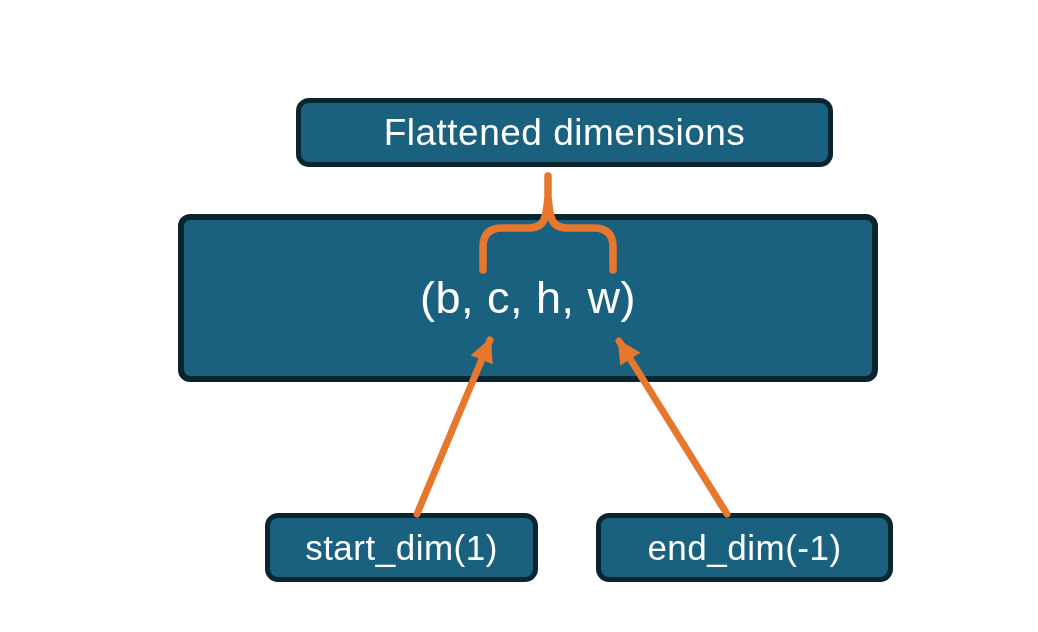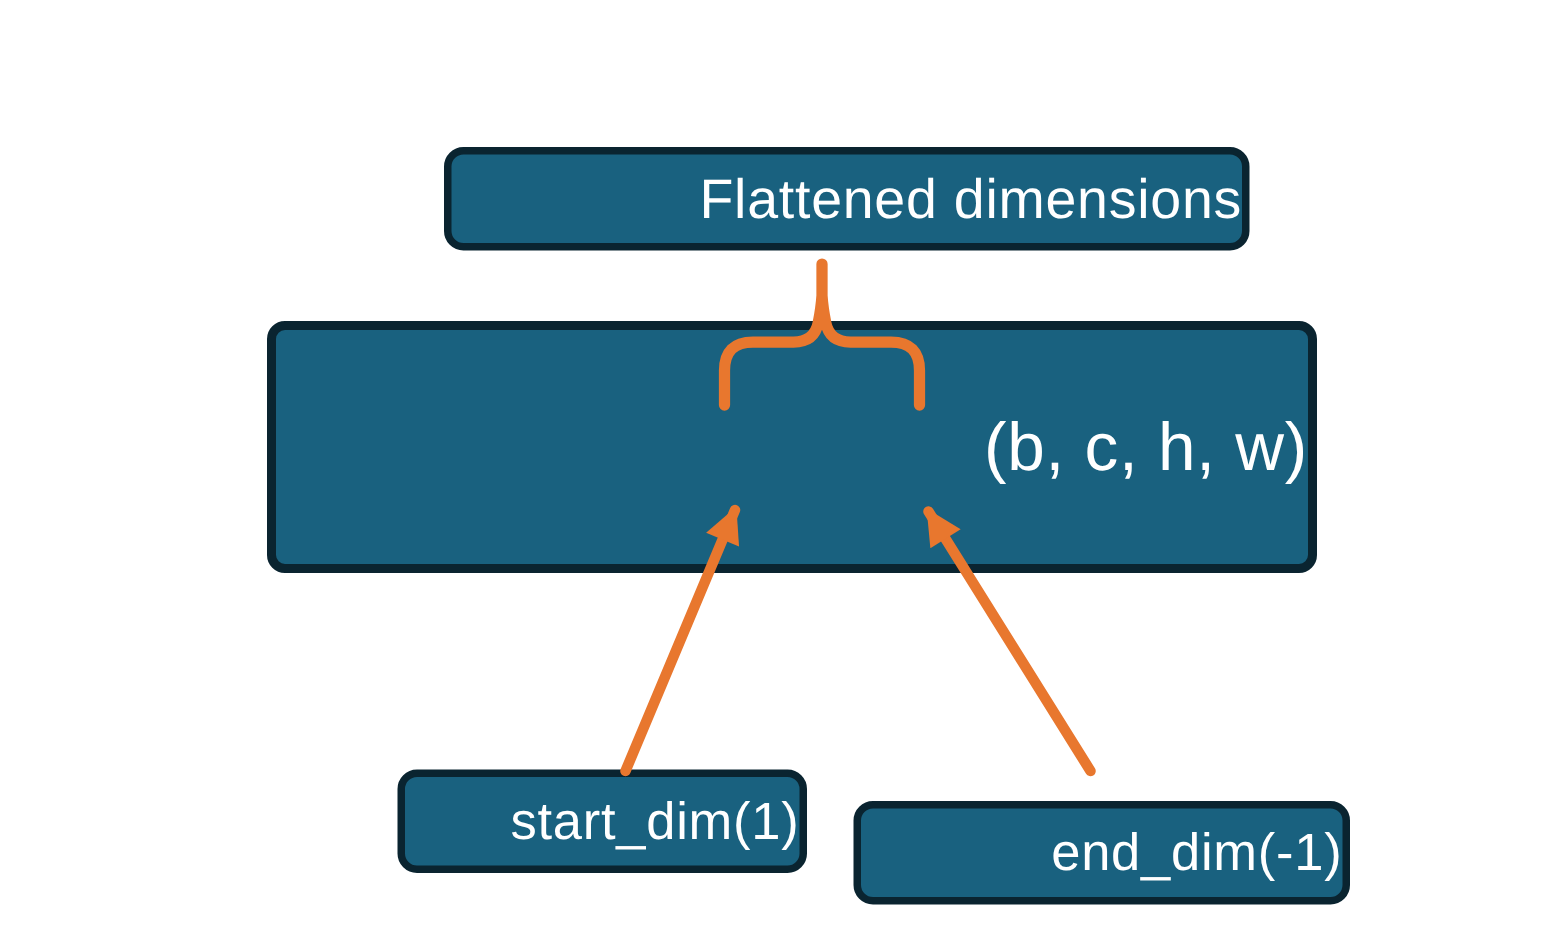--- a/index.html
+++ b/index.html
@@ -17,21 +17,21 @@
   }
   .node {
     position: absolute;
     box-sizing: border-box;
     background: var(--node-fill, #19617F);
     border: 5px solid var(--node-border, #0A2430);
     border-radius: 13px;
     color: var(--text, #ffffff);
     display: flex;
     align-items: center;
-    justify-content: flex-end;
+    justify-content: center;
     white-space: nowrap;
     letter-spacing: 0.5px;
   }
   #flattened-box {
     left: 296px; top: 98px;
     width: 537px; height: 69px;
     font-size: 37px;
   }
   #tensor-box {
     left: 178px; top: 214px;
@@ -39,24 +39,23 @@
     border-width: 6px;
     border-radius: 12px;
     font-size: 45px;
   }
   #start-dim-box {
     left: 265px; top: 513px;
     width: 273px; height: 69px;
     font-size: 35px;
   }
   #end-dim-box {
-    left: 569px; top: 513px;
-    width: 331px; height: 69px;
+    left: 596px; top: 513px;
+    width: 297px; height: 69px;
     font-size: 35px;
-    margin-top: 21px;
   }
   svg.overlay {
     position: absolute;
     left: 0; top: 0;
     width: 1038px;
     height: 632px;
     pointer-events: none;
     z-index: 10;
   }
   .connector-stroke {

